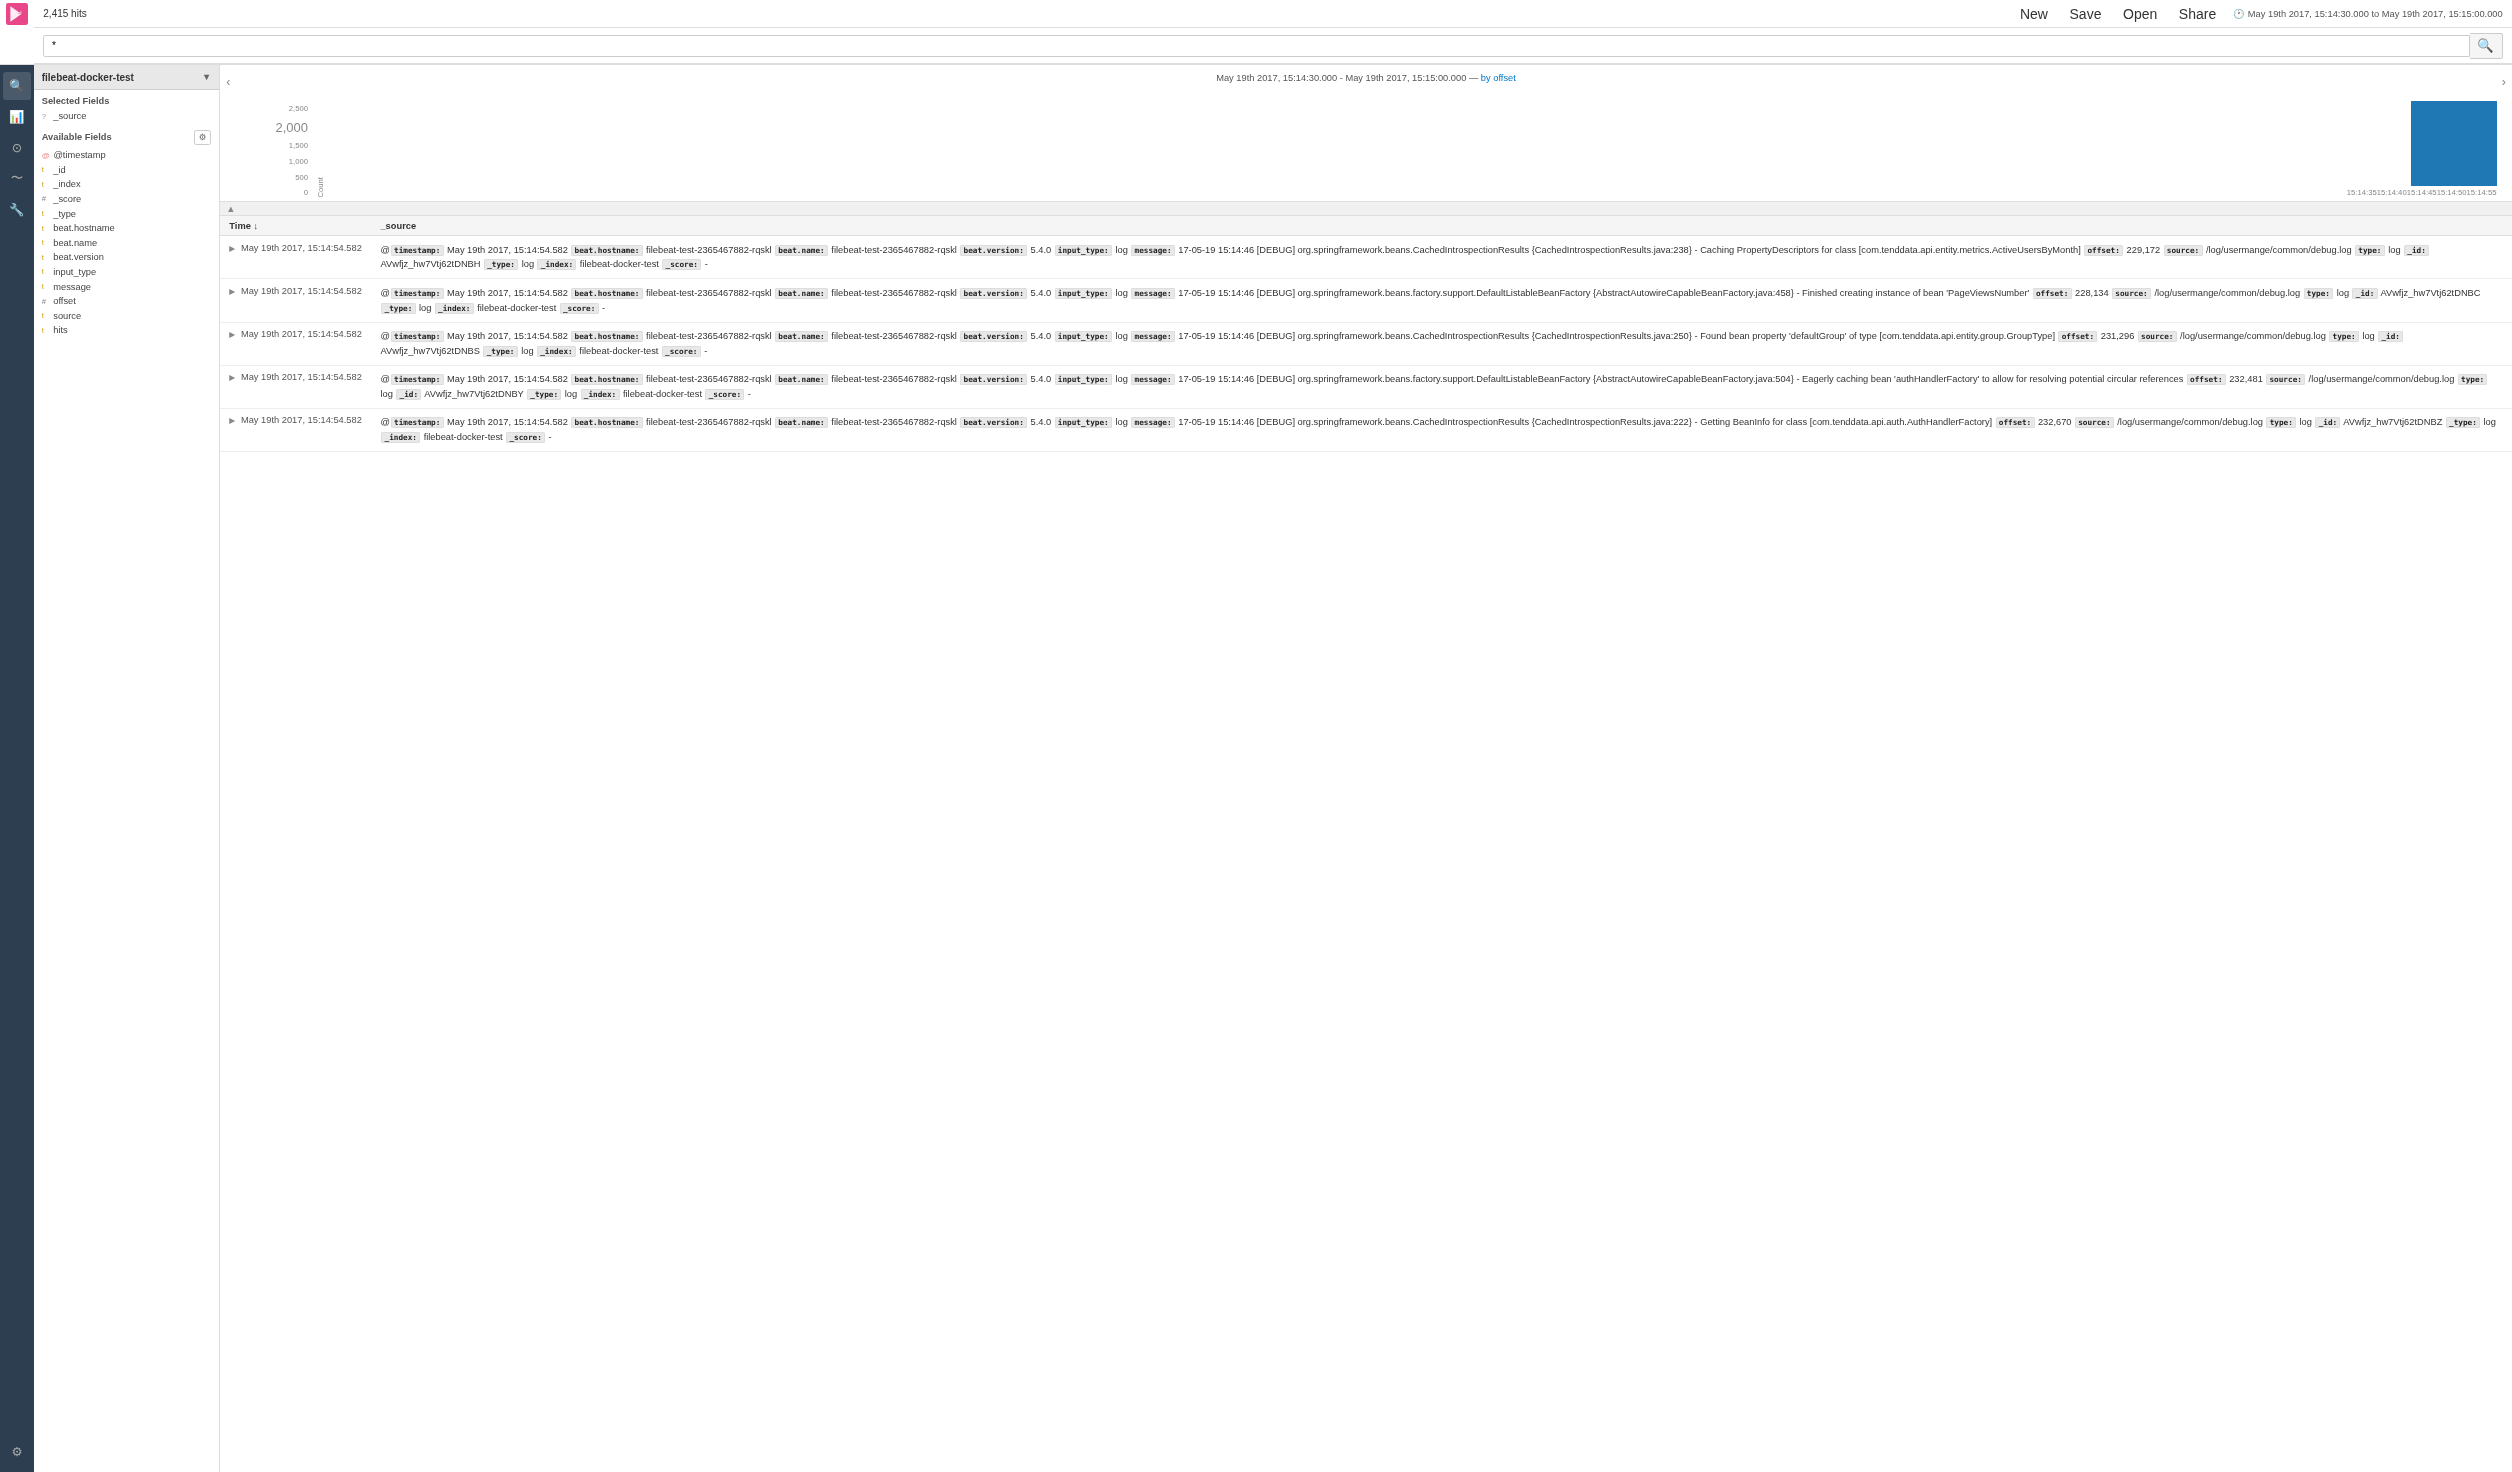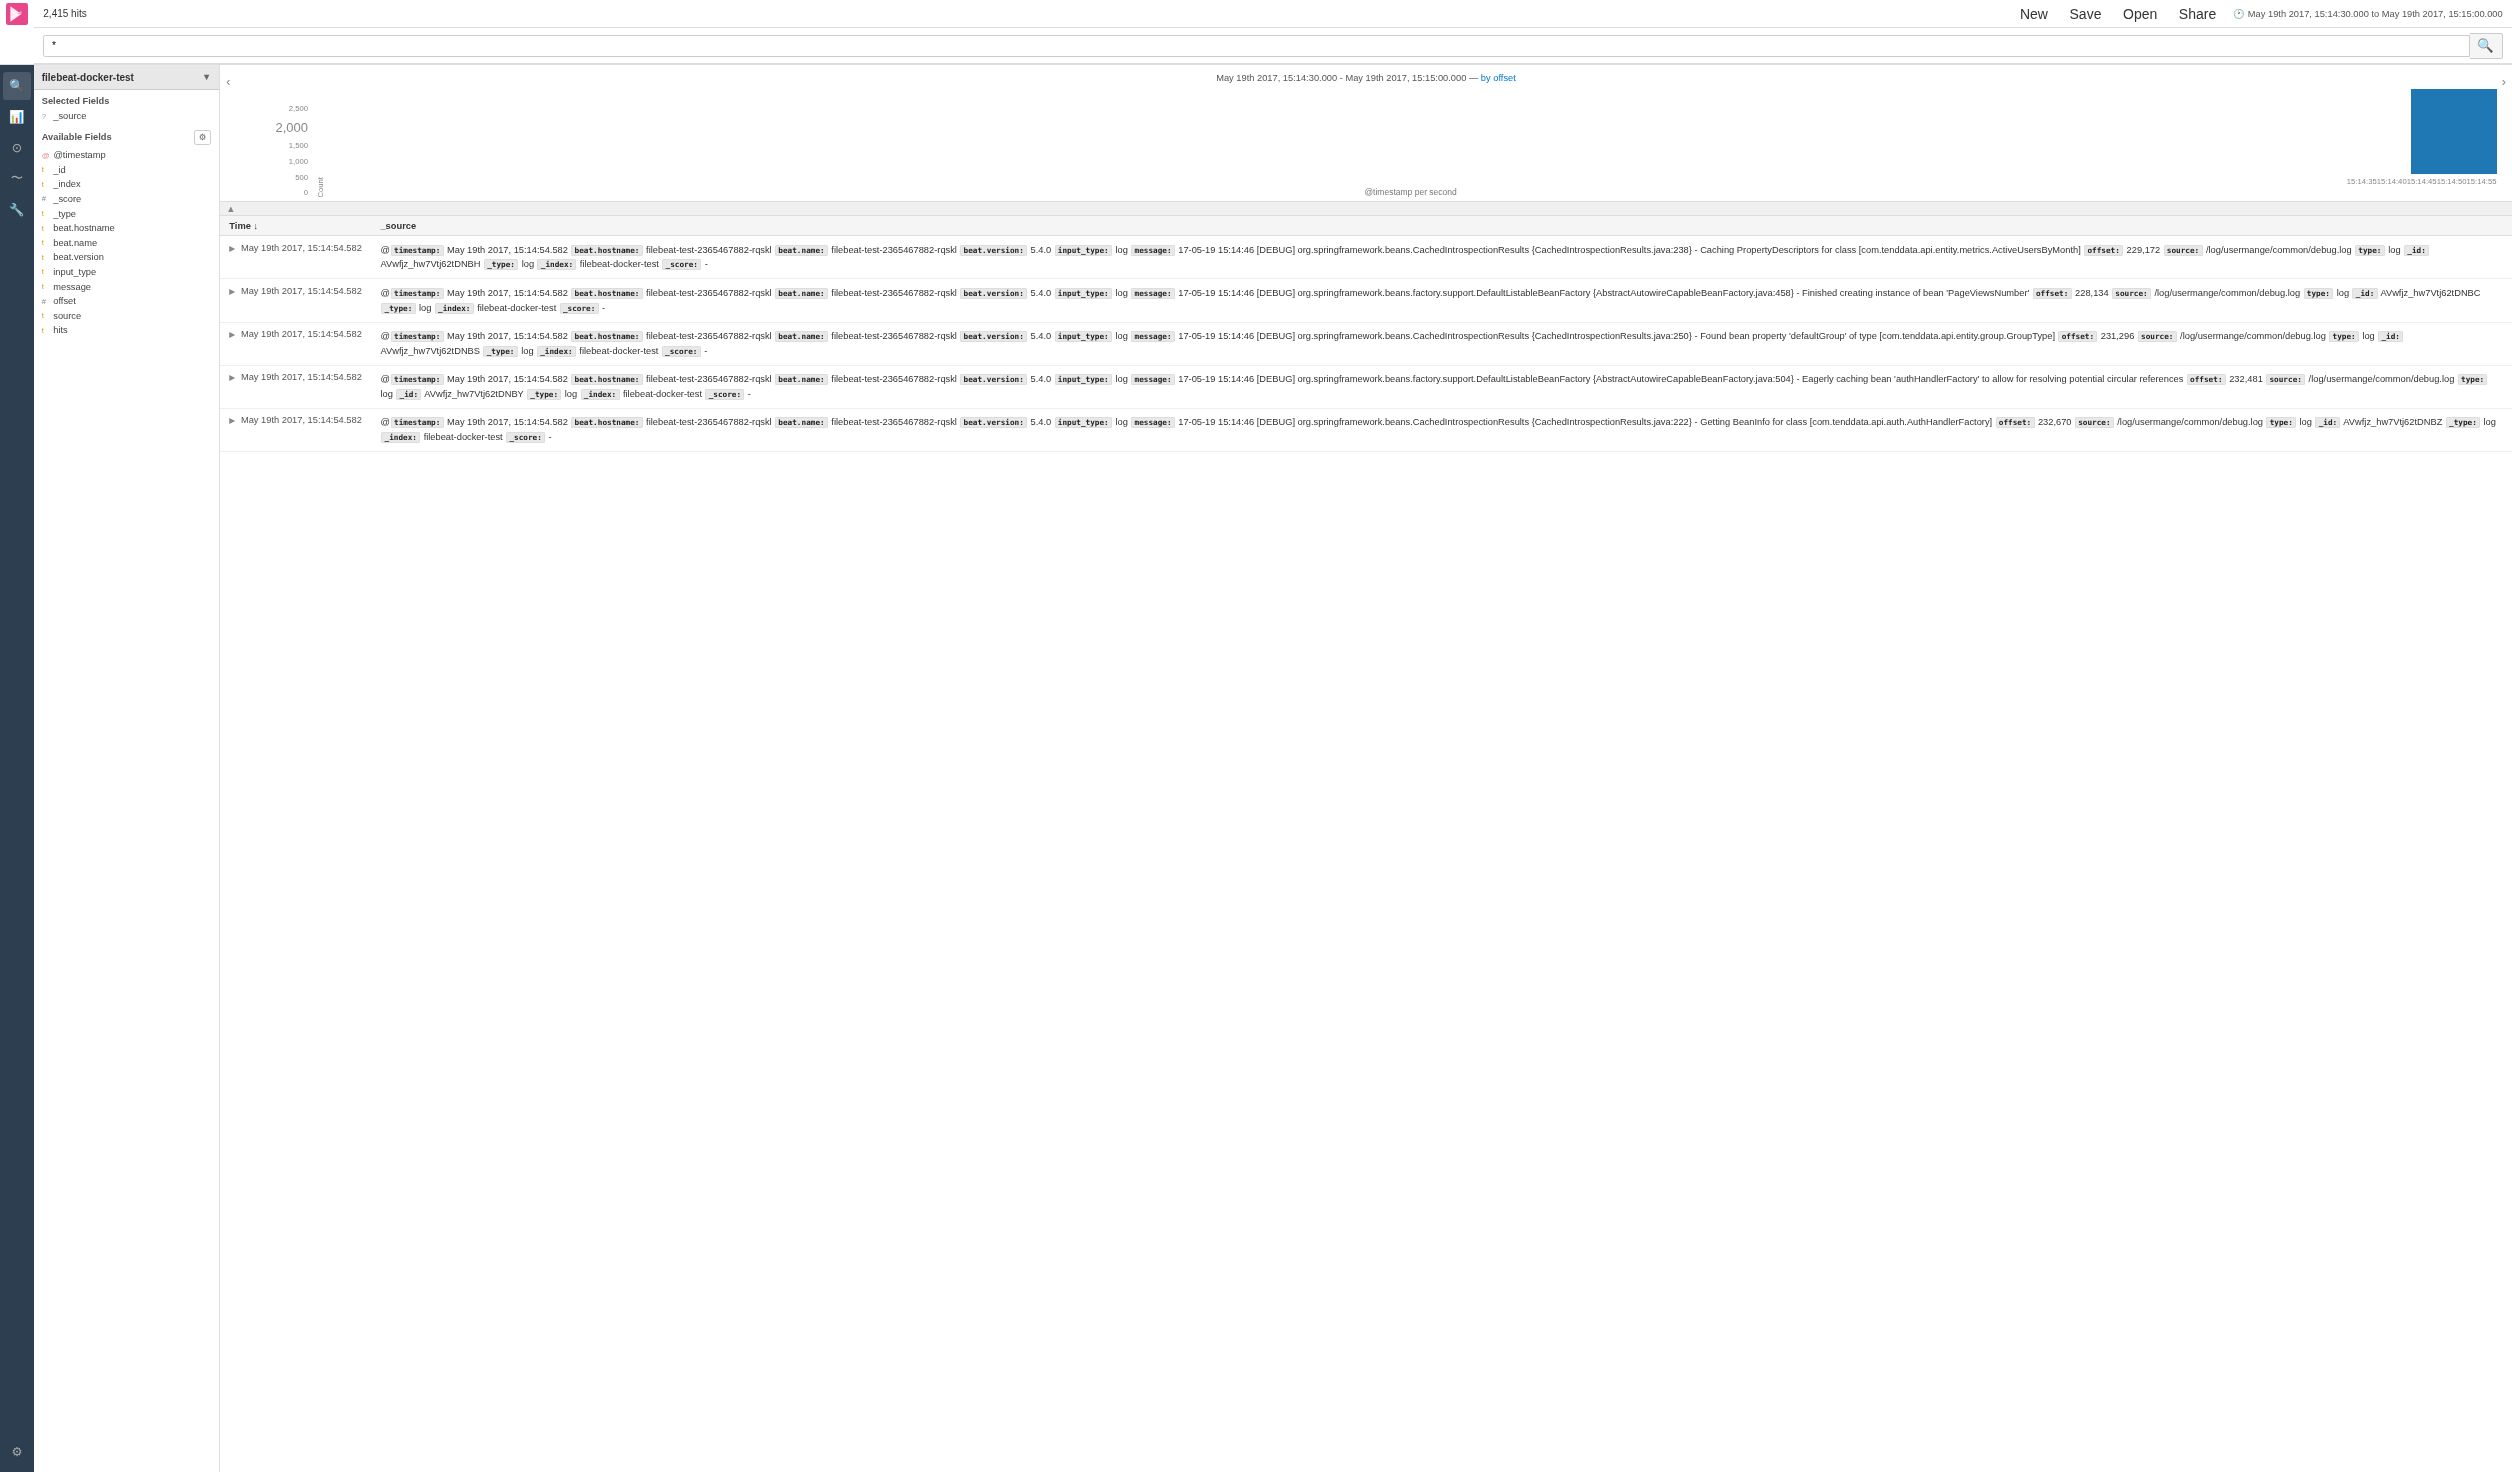--- a/index.html
+++ b/index.html
@@ -267,21 +267,20 @@
             <div style="flex:1;height:0px;background:#6eadc1;"></div>
             <div style="flex:1;height:85px;background:#1f77b4;"></div>
           </div>
           <div style="display:flex;justify-content:flex-end;font-size:7.7px;color:#888;margin-top:2.3px;">
             <span>15:14:35</span>
             <span>15:14:40</span>
             <span>15:14:45</span>
             <span>15:14:50</span>
             <span>15:14:55</span>
           </div>
-          <div style="text-align:center;font-size:8.5px;color:#777;margin-top:1.5px;">@timestamp per second</div>
         </div>
       </div>
     </div>
 
     <div class="collapse-row">
       <button style="background:none;border:none;cursor:pointer;color:#888;font-size:9.3px;">▲</button>
     </div>
 
     <div class="results-area">
       <table class="results-table">

